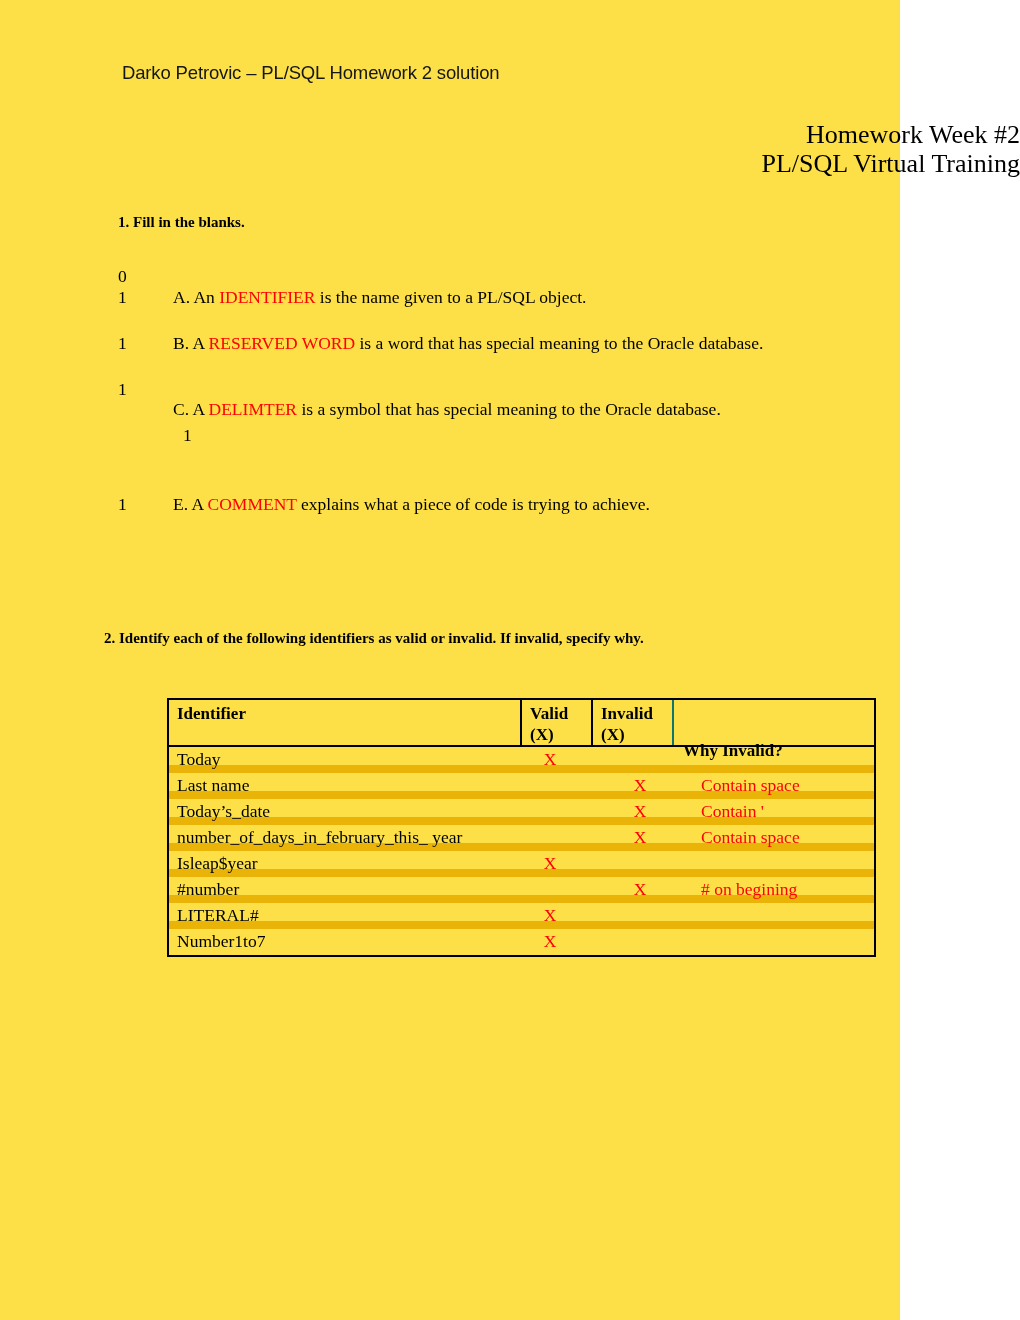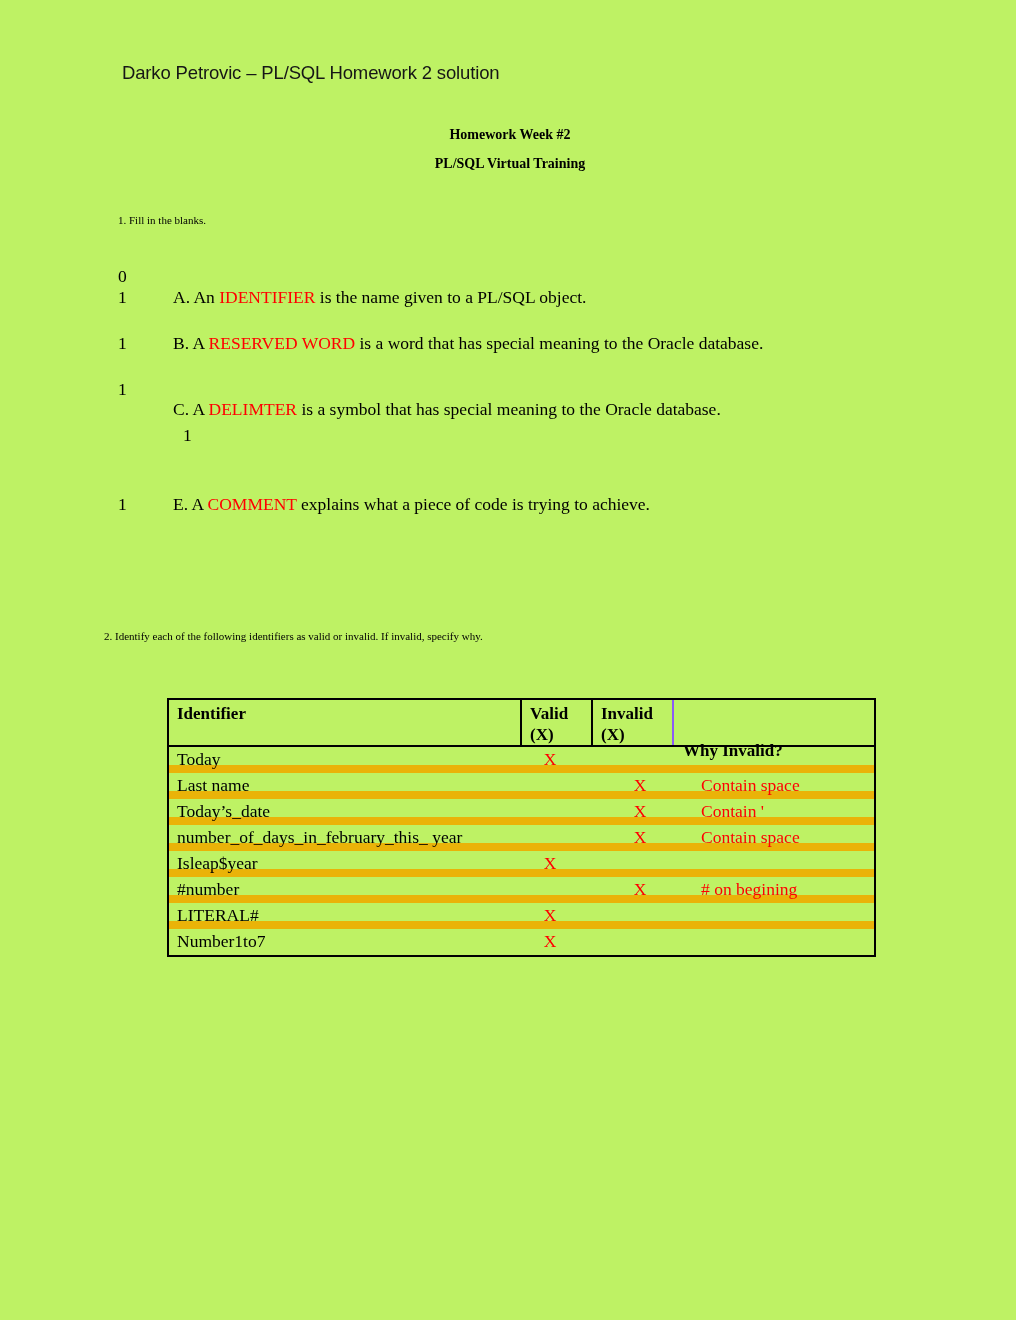--- a/index.html
+++ b/index.html
@@ -12,23 +12,23 @@
     height: 1320px;
     position: relative;
     font-family: "Liberation Serif", "DejaVu Serif", serif;
     color: #000000;
     overflow: hidden;
   }
 
   .page {
     position: absolute;
     left: 0; top: 0;
-    width: 1016px;
+    width: 900px;
     height: 1320px;
-    background: #bef264;
+    background: #fde047;
   }
 
   
   .doc-header {
     position: absolute;
     left: 122px;
     top: 62px;
     font-family: "Liberation Sans", "DejaVu Sans", sans-serif;
     font-size: 18.5px;
     letter-spacing: -0.15px;
@@ -38,31 +38,32 @@
 
   
   .title-block {
     position: absolute;
     left: 0;
     top: 120px;
     width: 1020px;
     text-align: center;
   }
   .title-line {
-    font-size: 14px;
+    font-size: 26px;
+    font-weight: normal;
+    line-height: 29px;
+    white-space: nowrap;
+    text-align: right;
+  }
+
+  
+  .q-heading {
+    position: absolute;
     font-weight: bold;
-    line-height: 29px;
-    white-space: nowrap;
-  }
-
-  
-  .q-heading {
-    position: absolute;
-    font-weight: normal;
-    font-size: 11px;
+    font-size: 15px;
     white-space: nowrap;
   }
   #q1-heading { left: 118px; top: 214px; }
   #q2-heading { left: 104px; top: 630px; }
 
   
   .blank-row {
     position: absolute;
     font-size: 17.5px;
     line-height: 23px;
@@ -113,21 +114,21 @@
   }
   .th {
     box-sizing: border-box;
     padding: 3px 0 0 8px;
     font-weight: bold;
     font-size: 17px;
     line-height: 21px;
   }
   .th.c-identifier { width: 353px; border-right: 2px solid #000000; }
   .th.c-valid      { width: 71px;  border-right: 2px solid #000000; }
-  .th.c-invalid    { width: 81px;  border-right: 2px solid #8b5cf6; }
+  .th.c-invalid    { width: 81px;  border-right: 2px solid #0f766e; }
   .th.c-why        { width: 200px; padding-left: 9px; margin-top: 37px; }
 
   .trow {
     position: relative;
     height: 26px;
     border-bottom: 8px solid #eab308;
     box-sizing: border-box;
   }
   .trow:last-child { border-bottom: none; }
 

